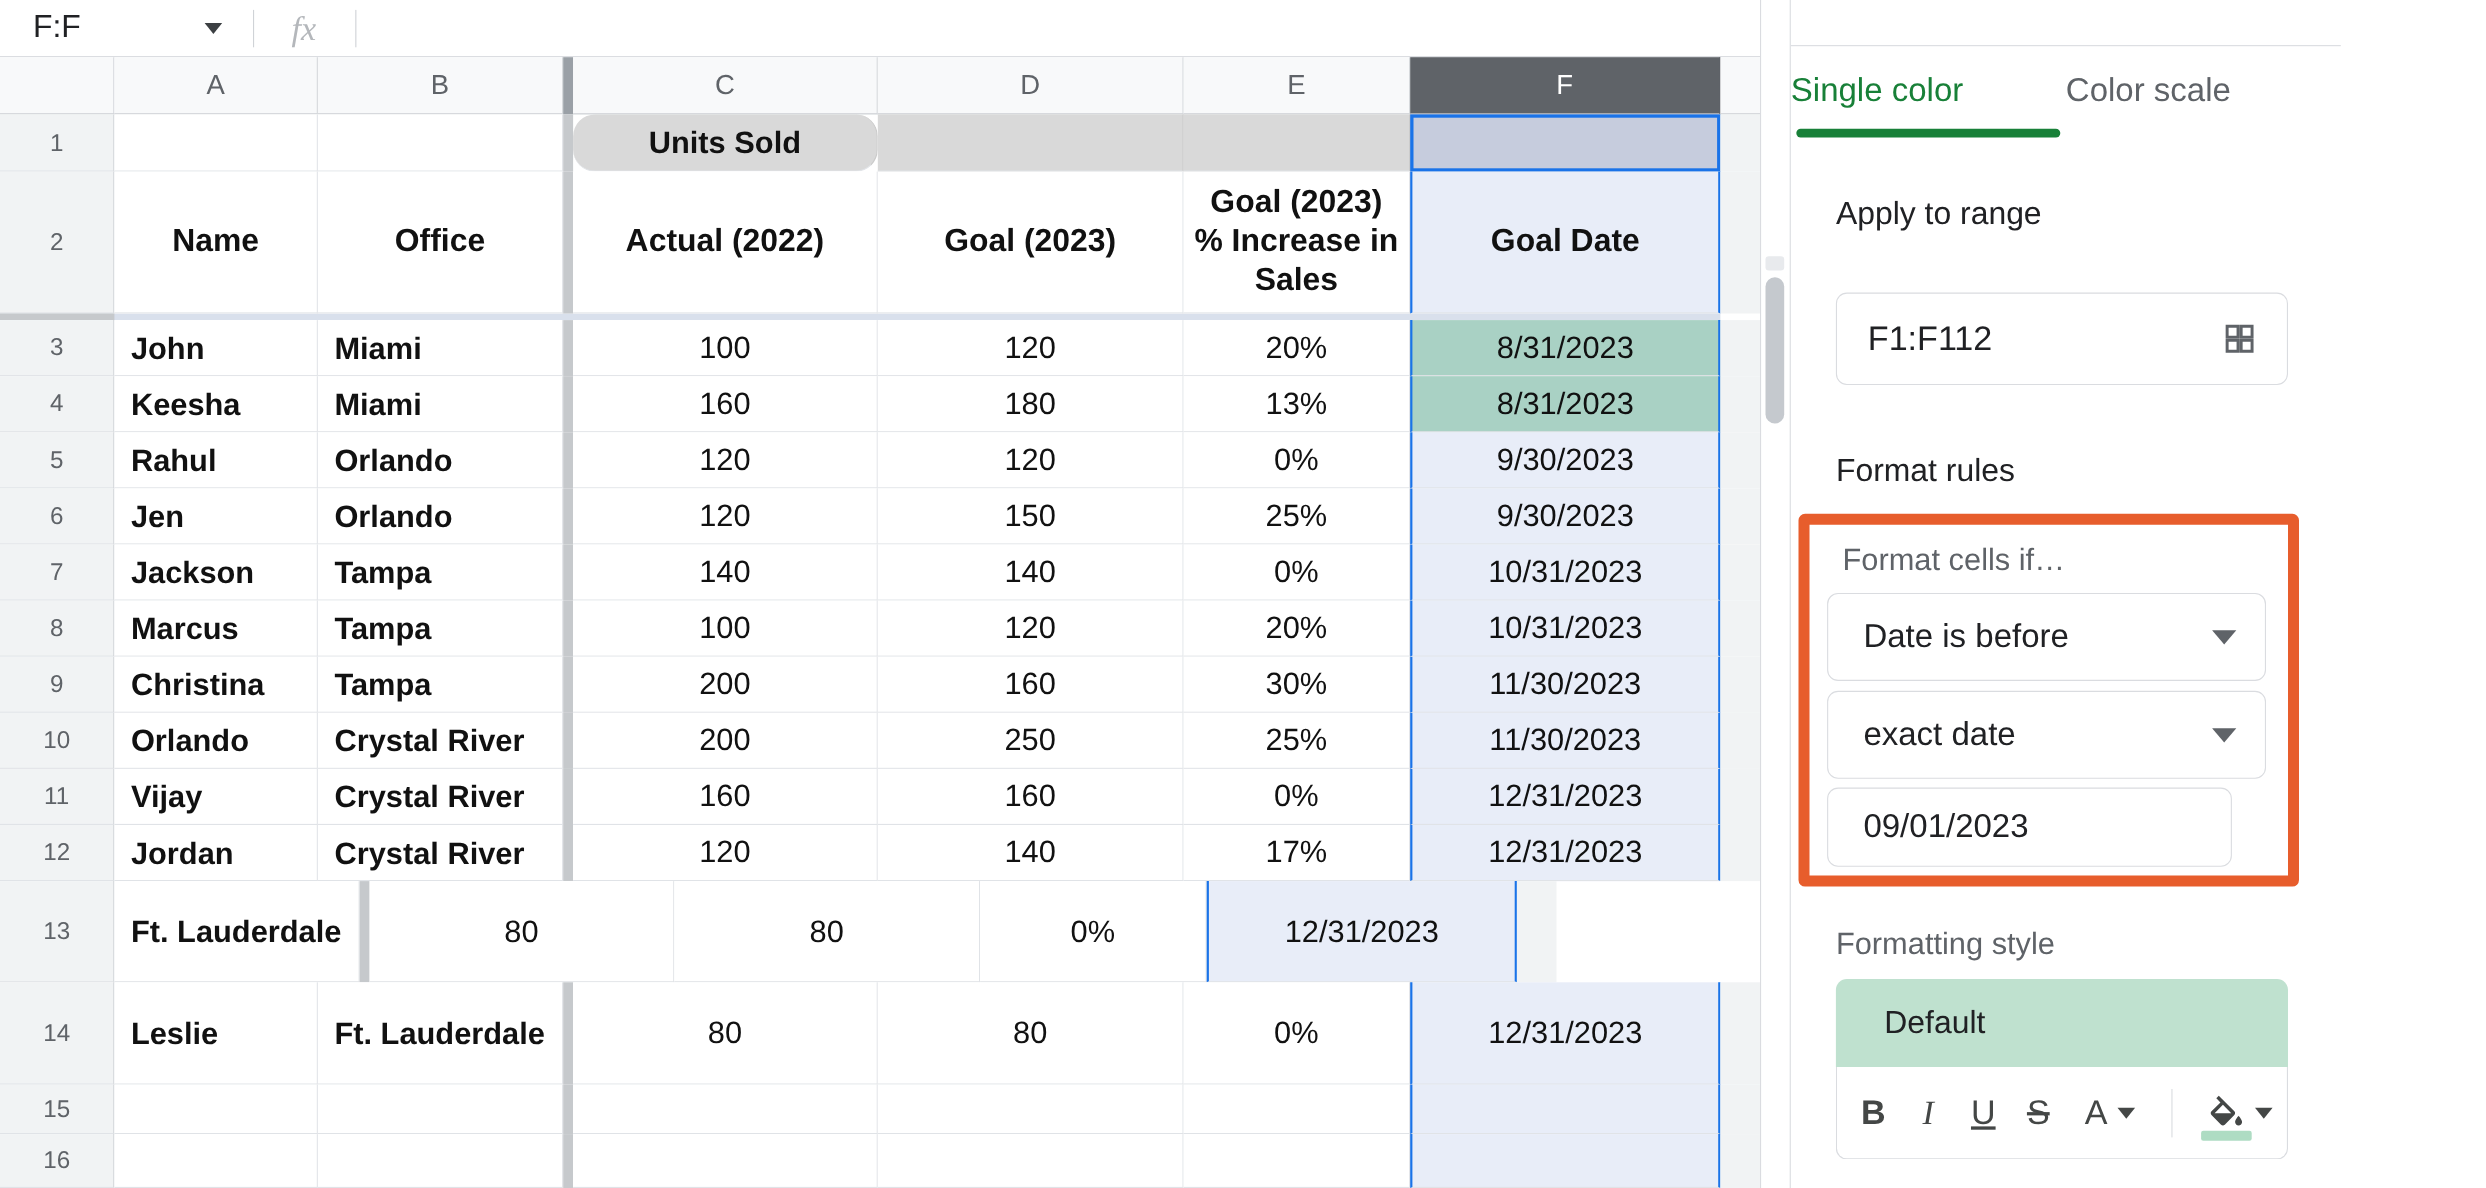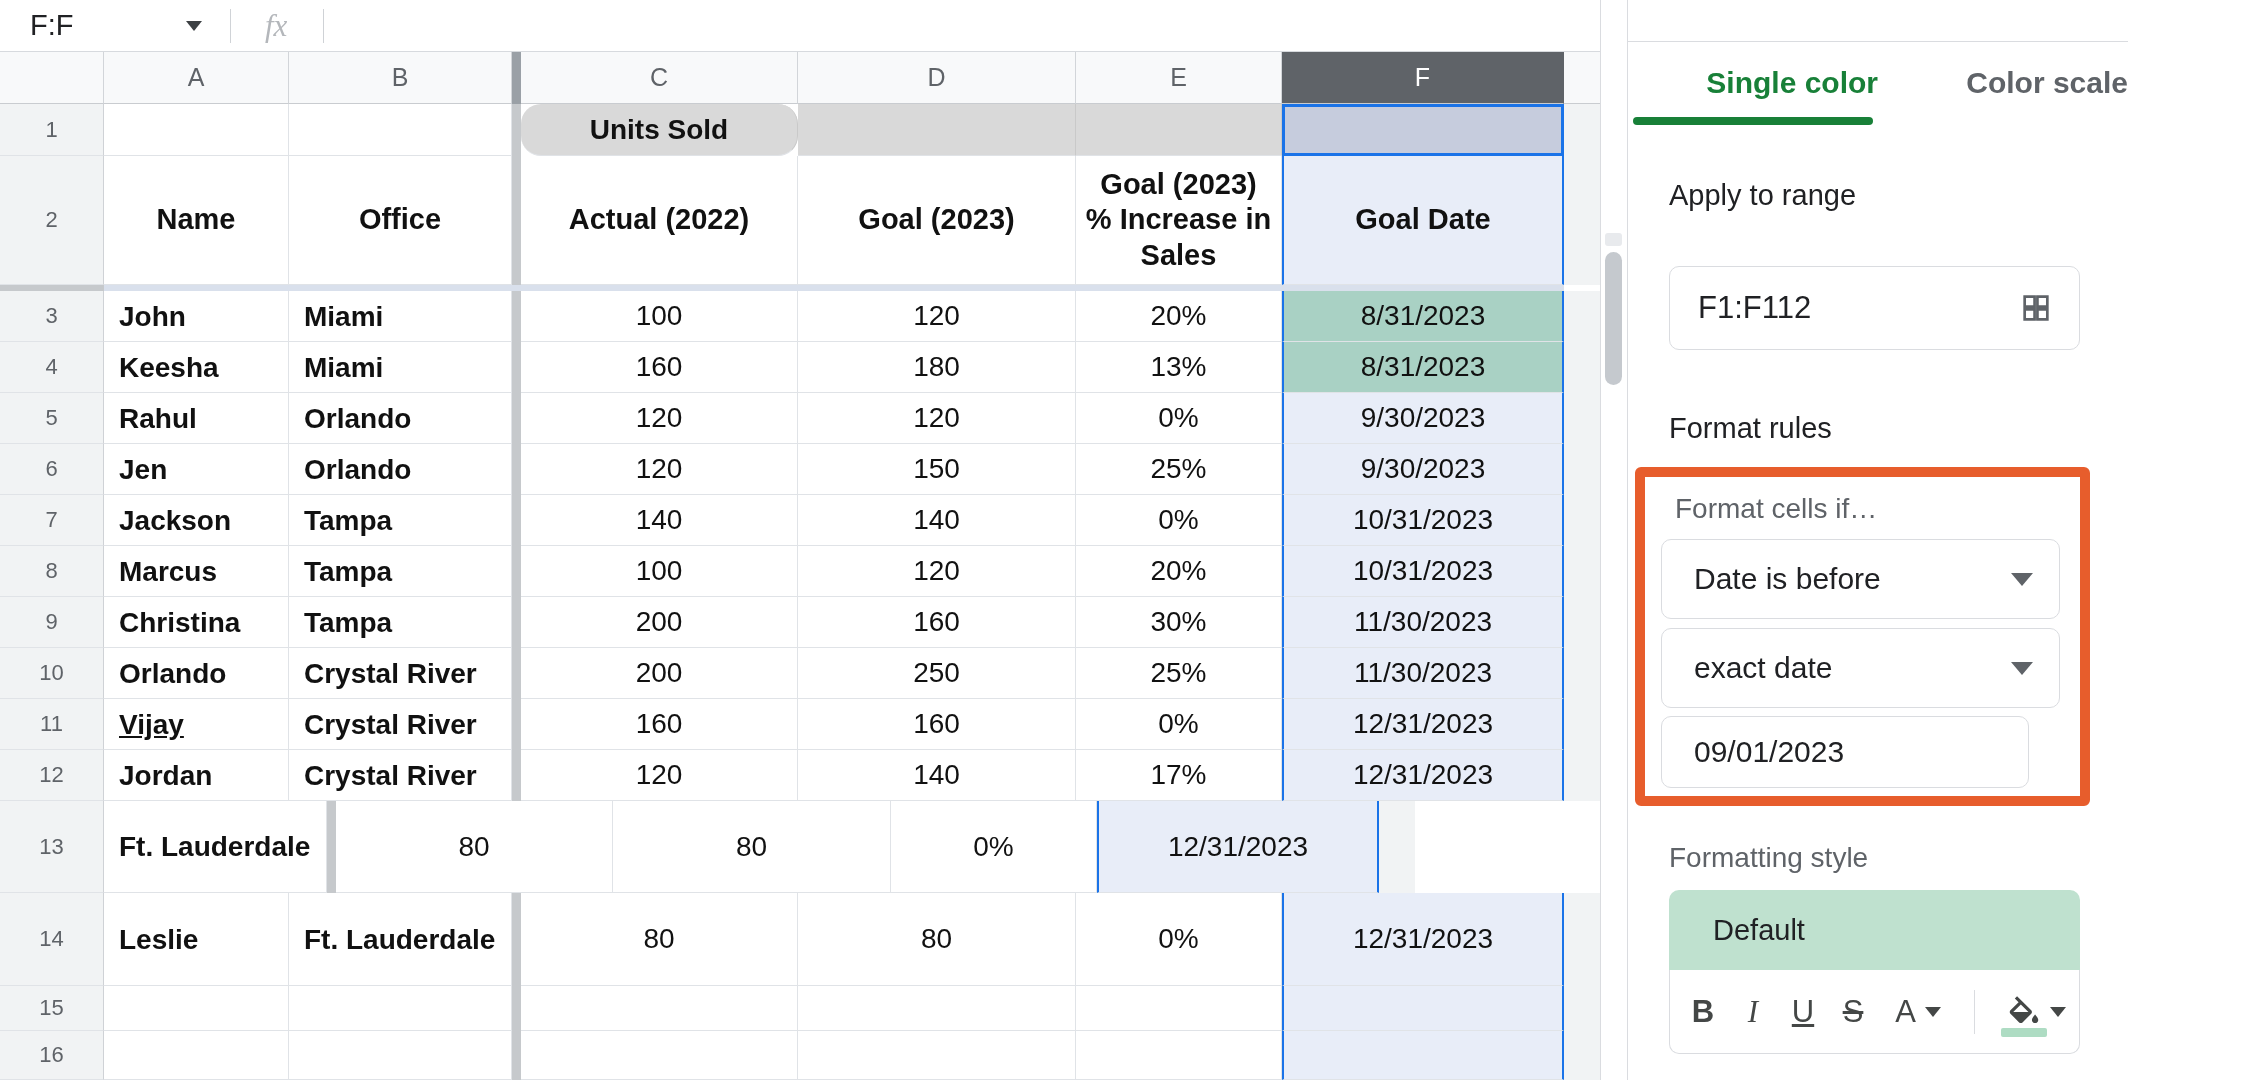--- a/index.html
+++ b/index.html
@@ -46,21 +46,21 @@
 
   
   .vscroll{flex:0 0 27px;background:#fff;border-left:1px solid #dadce0;position:relative}
   .thumb-cap{position:absolute;left:4px;right:5px;top:233px;height:13px;background:#e8eaed;border-radius:3px}
   .thumb{position:absolute;left:4px;right:5px;top:252px;height:133px;background:#c5c9ce;border-radius:10px}
 
   
   .panel{flex:1;background:#fff;border-left:1px solid #dadce0;position:relative}
   .panel-topline{position:absolute;top:41px;left:0;right:0;height:1px;background:#dadce0}
   .tabs{display:flex;margin-top:41px;height:84px}
-  .tab{flex:1;display:flex;align-items:center;justify-content:flex-end;font-size:30px;font-weight:700;color:#5f6368;position:relative}
+  .tab{flex:1;display:flex;align-items:center;justify-content:flex-start;font-size:30px;font-weight:400;color:#5f6368;position:relative}
   .tab.active{color:var(--accent-green,#188038)}
   .tab.active::after{content:"";position:absolute;bottom:0;left:50%;transform:translateX(-50%);
     width:240px;height:8px;border-radius:6px;background:var(--accent-green,#188038)}
   .pbody{padding:0 48px 0 41px}
   .plabel{color:#5f6368;font-size:28px}
   .plabel.strong{color:#202124;font-weight:500;font-size:29px}
   .atr{margin-top:54px}
   .range-box{margin-top:54px;height:84px;border:1px solid #dadce0;border-radius:10px;background:#fff;
     display:flex;align-items:center;justify-content:space-between;padding:0 26px 0 28px;font-size:31px;color:#202124}
   .fr{margin-top:62px;font-size:30px}
@@ -226,21 +226,21 @@
           <div class="cell bold left" style="width: 223px; flex: 0 0 223px;">Crystal River</div>
           <div class="vdiv" style="width: 9px; flex: 0 0 9px;"></div>
           <div class="cell center" style="width: 277px; flex: 0 0 277px;">200</div>
           <div class="cell center" style="width: 278px; flex: 0 0 278px;">250</div>
           <div class="cell center" style="width: 206px; flex: 0 0 206px;">25%</div>
           <div class="cell center fcol blue" style="width: 282px; flex: 0 0 282px;">11/30/2023</div>
           <div class="rowfill" style="width: 36px; flex: 0 0 36px;"></div>
         </div>
         <div class="grid-row" style="height: 51px;">
           <div class="rownum" style="width: 104px; flex: 0 0 104px;">11</div>
-          <div class="cell bold left" style="width: 185px; flex: 0 0 185px; text-decoration: underline;">Vijay</div>
+          <div class="cell bold left" style="width: 185px; flex: 0 0 185px;">Vijay</div>
           <div class="cell bold left" style="width: 223px; flex: 0 0 223px;">Crystal River</div>
           <div class="vdiv" style="width: 9px; flex: 0 0 9px;"></div>
           <div class="cell center" style="width: 277px; flex: 0 0 277px;">160</div>
           <div class="cell center" style="width: 278px; flex: 0 0 278px;">160</div>
           <div class="cell center" style="width: 206px; flex: 0 0 206px;">0%</div>
           <div class="cell center fcol blue" style="width: 282px; flex: 0 0 282px;">12/31/2023</div>
           <div class="rowfill" style="width: 36px; flex: 0 0 36px;"></div>
         </div>
         <div class="grid-row" style="height: 51px;">
           <div class="rownum" style="width: 104px; flex: 0 0 104px;">12</div>

